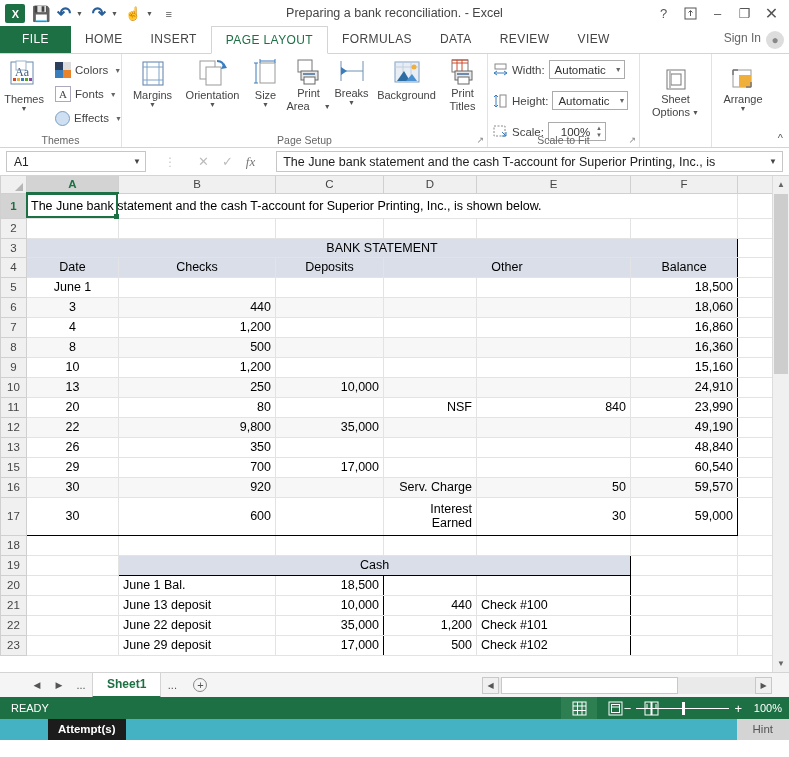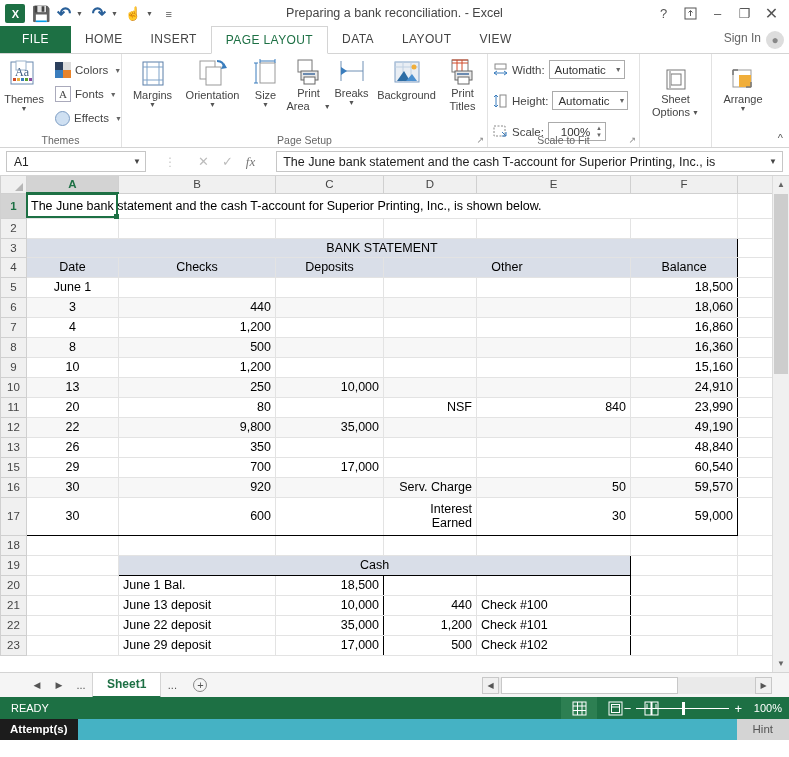--- a/index.html
+++ b/index.html
@@ -257,20 +257,21 @@
   }
   .zoom-minus, .zoom-plus { font-size: 13px; color: #fff; }
   .zoom-track { width: 93px; height: 1px; background: #fff; position: relative; }
   .zoom-thumb { position: absolute; left: 46px; top: -6px; width: 3px; height: 13px; background: #fff; }
   .zoom-pct { position: absolute; right: 7px; font-size: 11px; }
 
   
   .bottombar {
     height: 21px; background: #45b2c4; display: flex; align-items: center;
     position: relative;
+    padding-left: 48px;
   }
   .attempts {
     background: #1c1c1c; color: #fff; font-size: 11.5px; font-weight: bold;
     height: 21px; line-height: 21px; padding: 0 10px;
   }
   .hintbtn {
     position: absolute; right: 0; background: #d4d4d4; color: #555;
     font-size: 11.5px; height: 21px; line-height: 21px; padding: 0 16px;
   }
 </style>
@@ -314,22 +315,23 @@
       <div class="winbtn">❐</div>
       <div class="winbtn close">✕</div>
     </div>
   </div>
 
   <div class="tabstrip">
     <div class="tab file">FILE</div>
     <div class="tab">HOME</div>
     <div class="tab">INSERT</div>
     <div class="tab active">PAGE LAYOUT</div>
+    <div class="tab">FORMULAS</div>
     <div class="tab">DATA</div>
-    <div class="tab">LAYOUT</div>
+    <div class="tab">REVIEW</div>
     <div class="tab">VIEW</div>
     <div class="signin">Sign In</div>
     <div class="signin-ico">●</div>
   </div>
 
   <div class="ribbon">
 
     <div class="rgroup" style="width:122px">
       <div class="rgroup-body">
         <div class="bigbtn">

